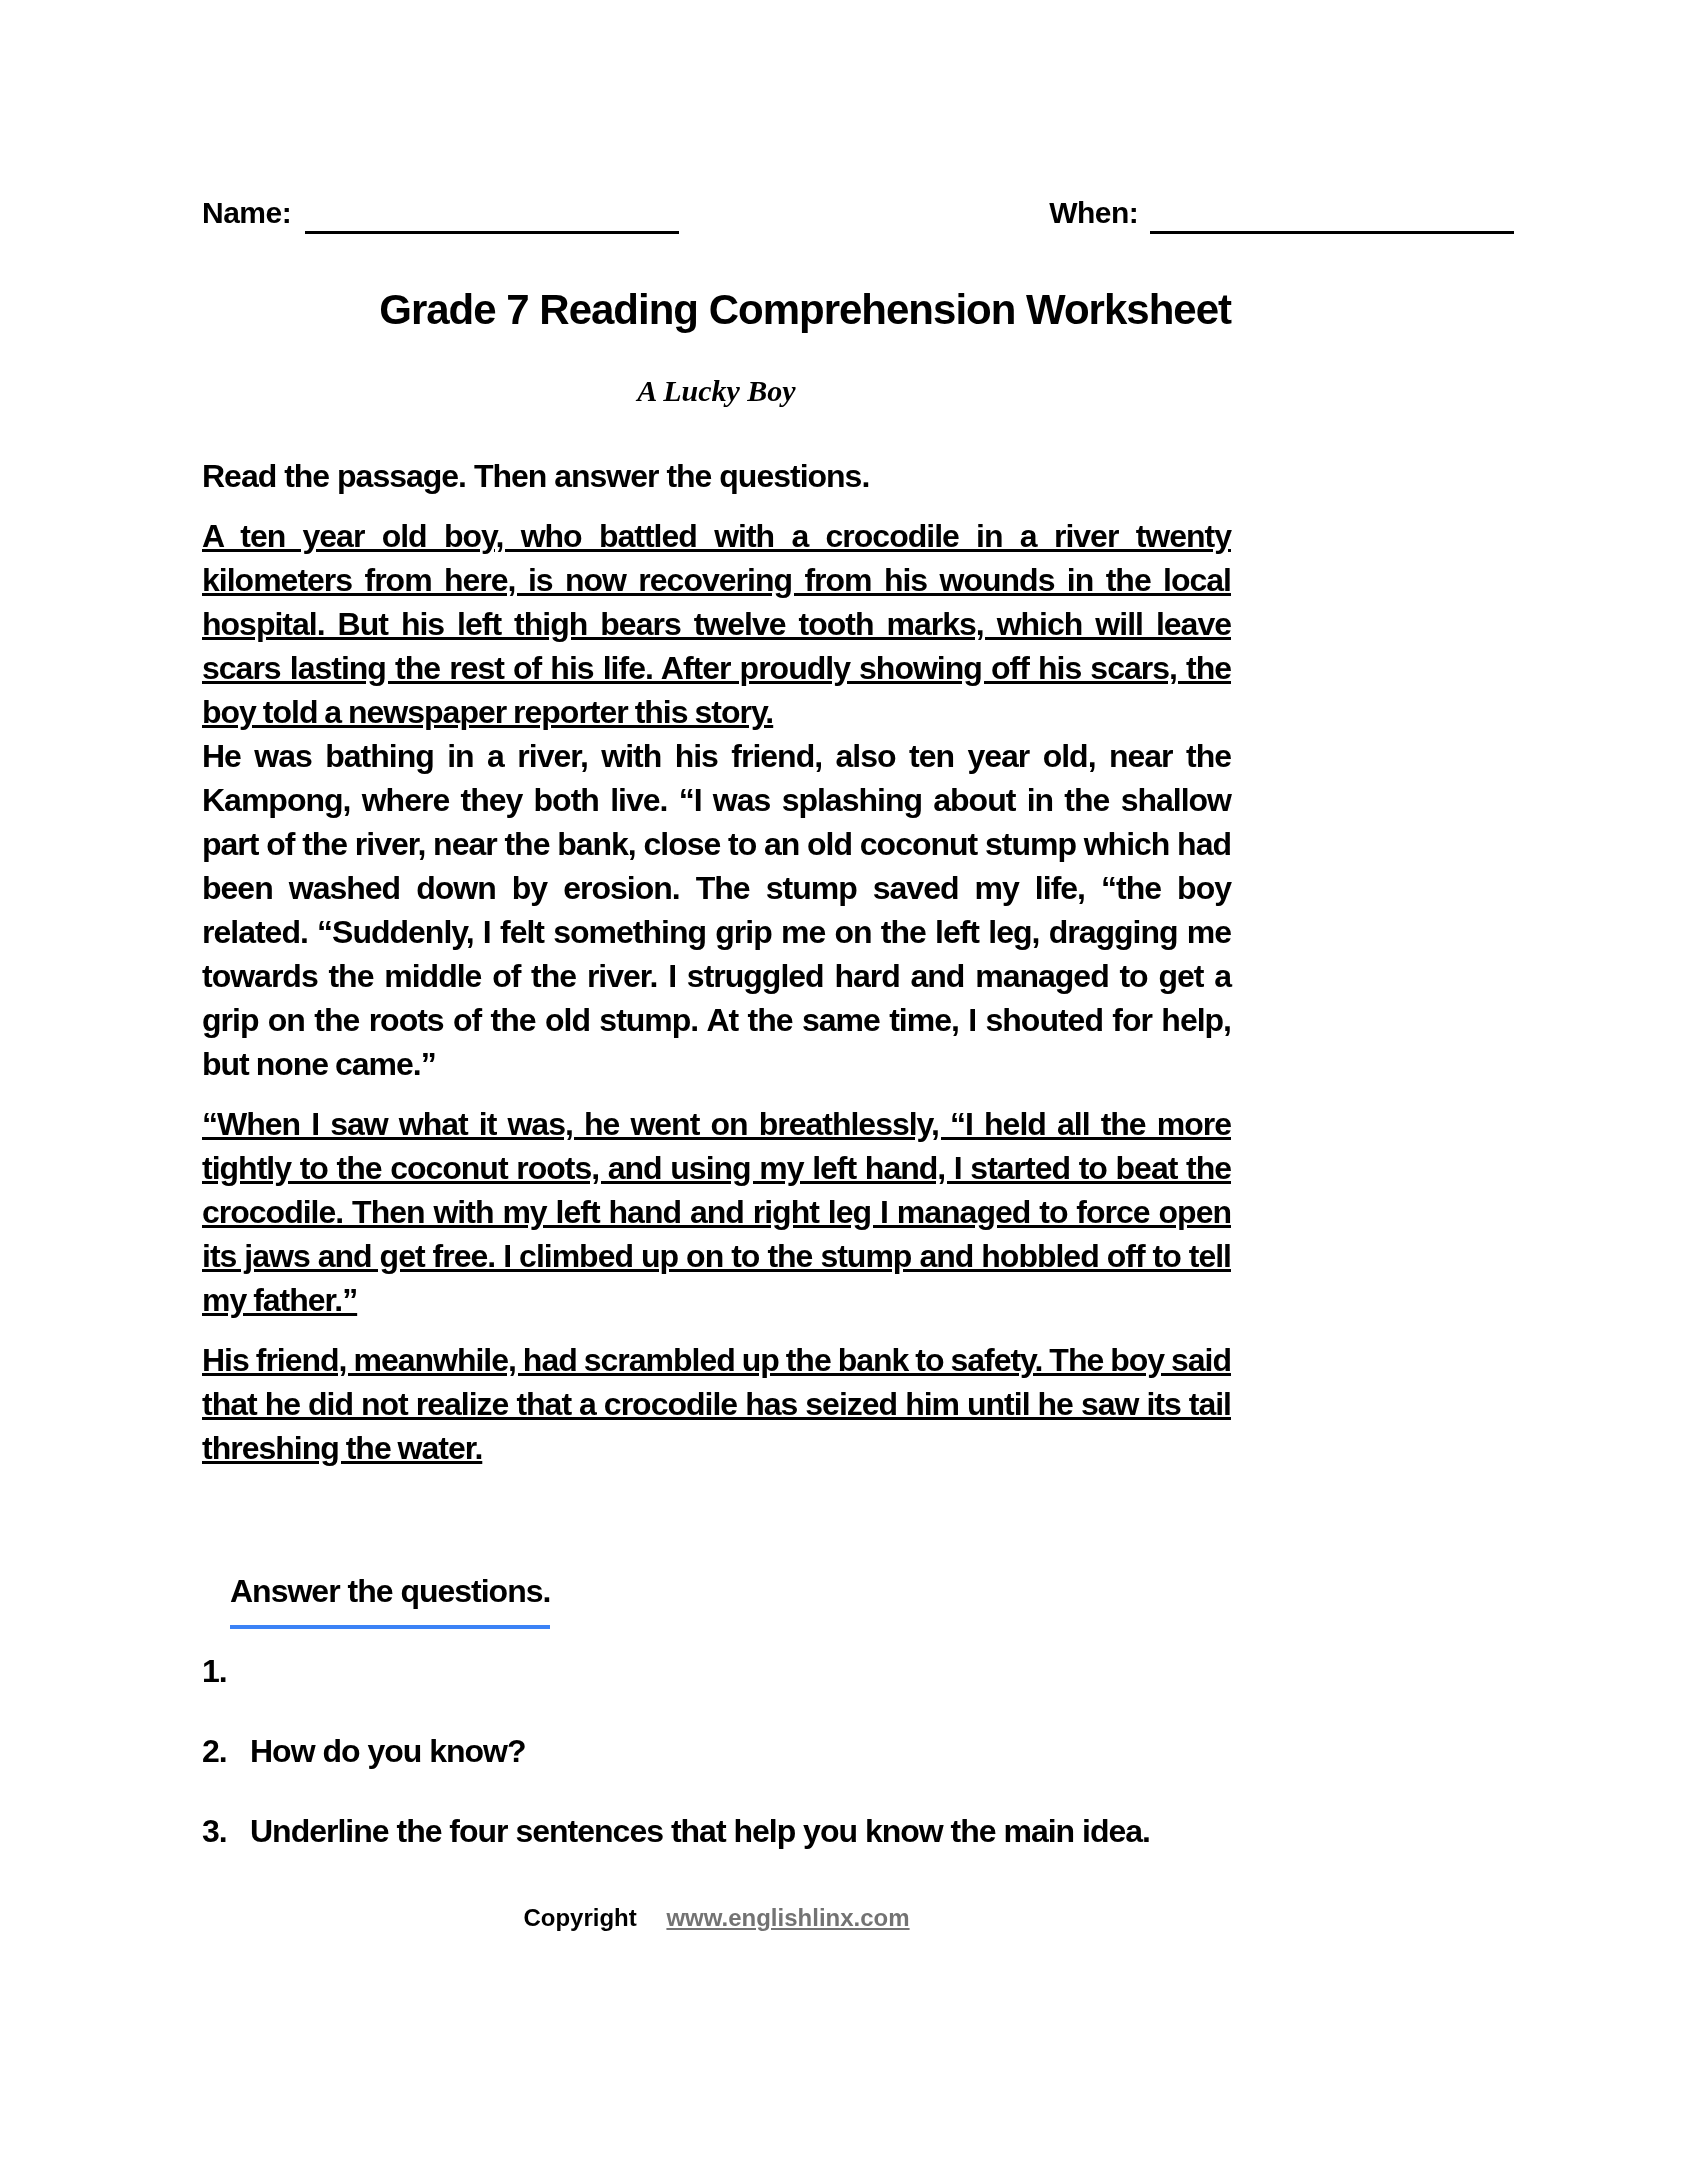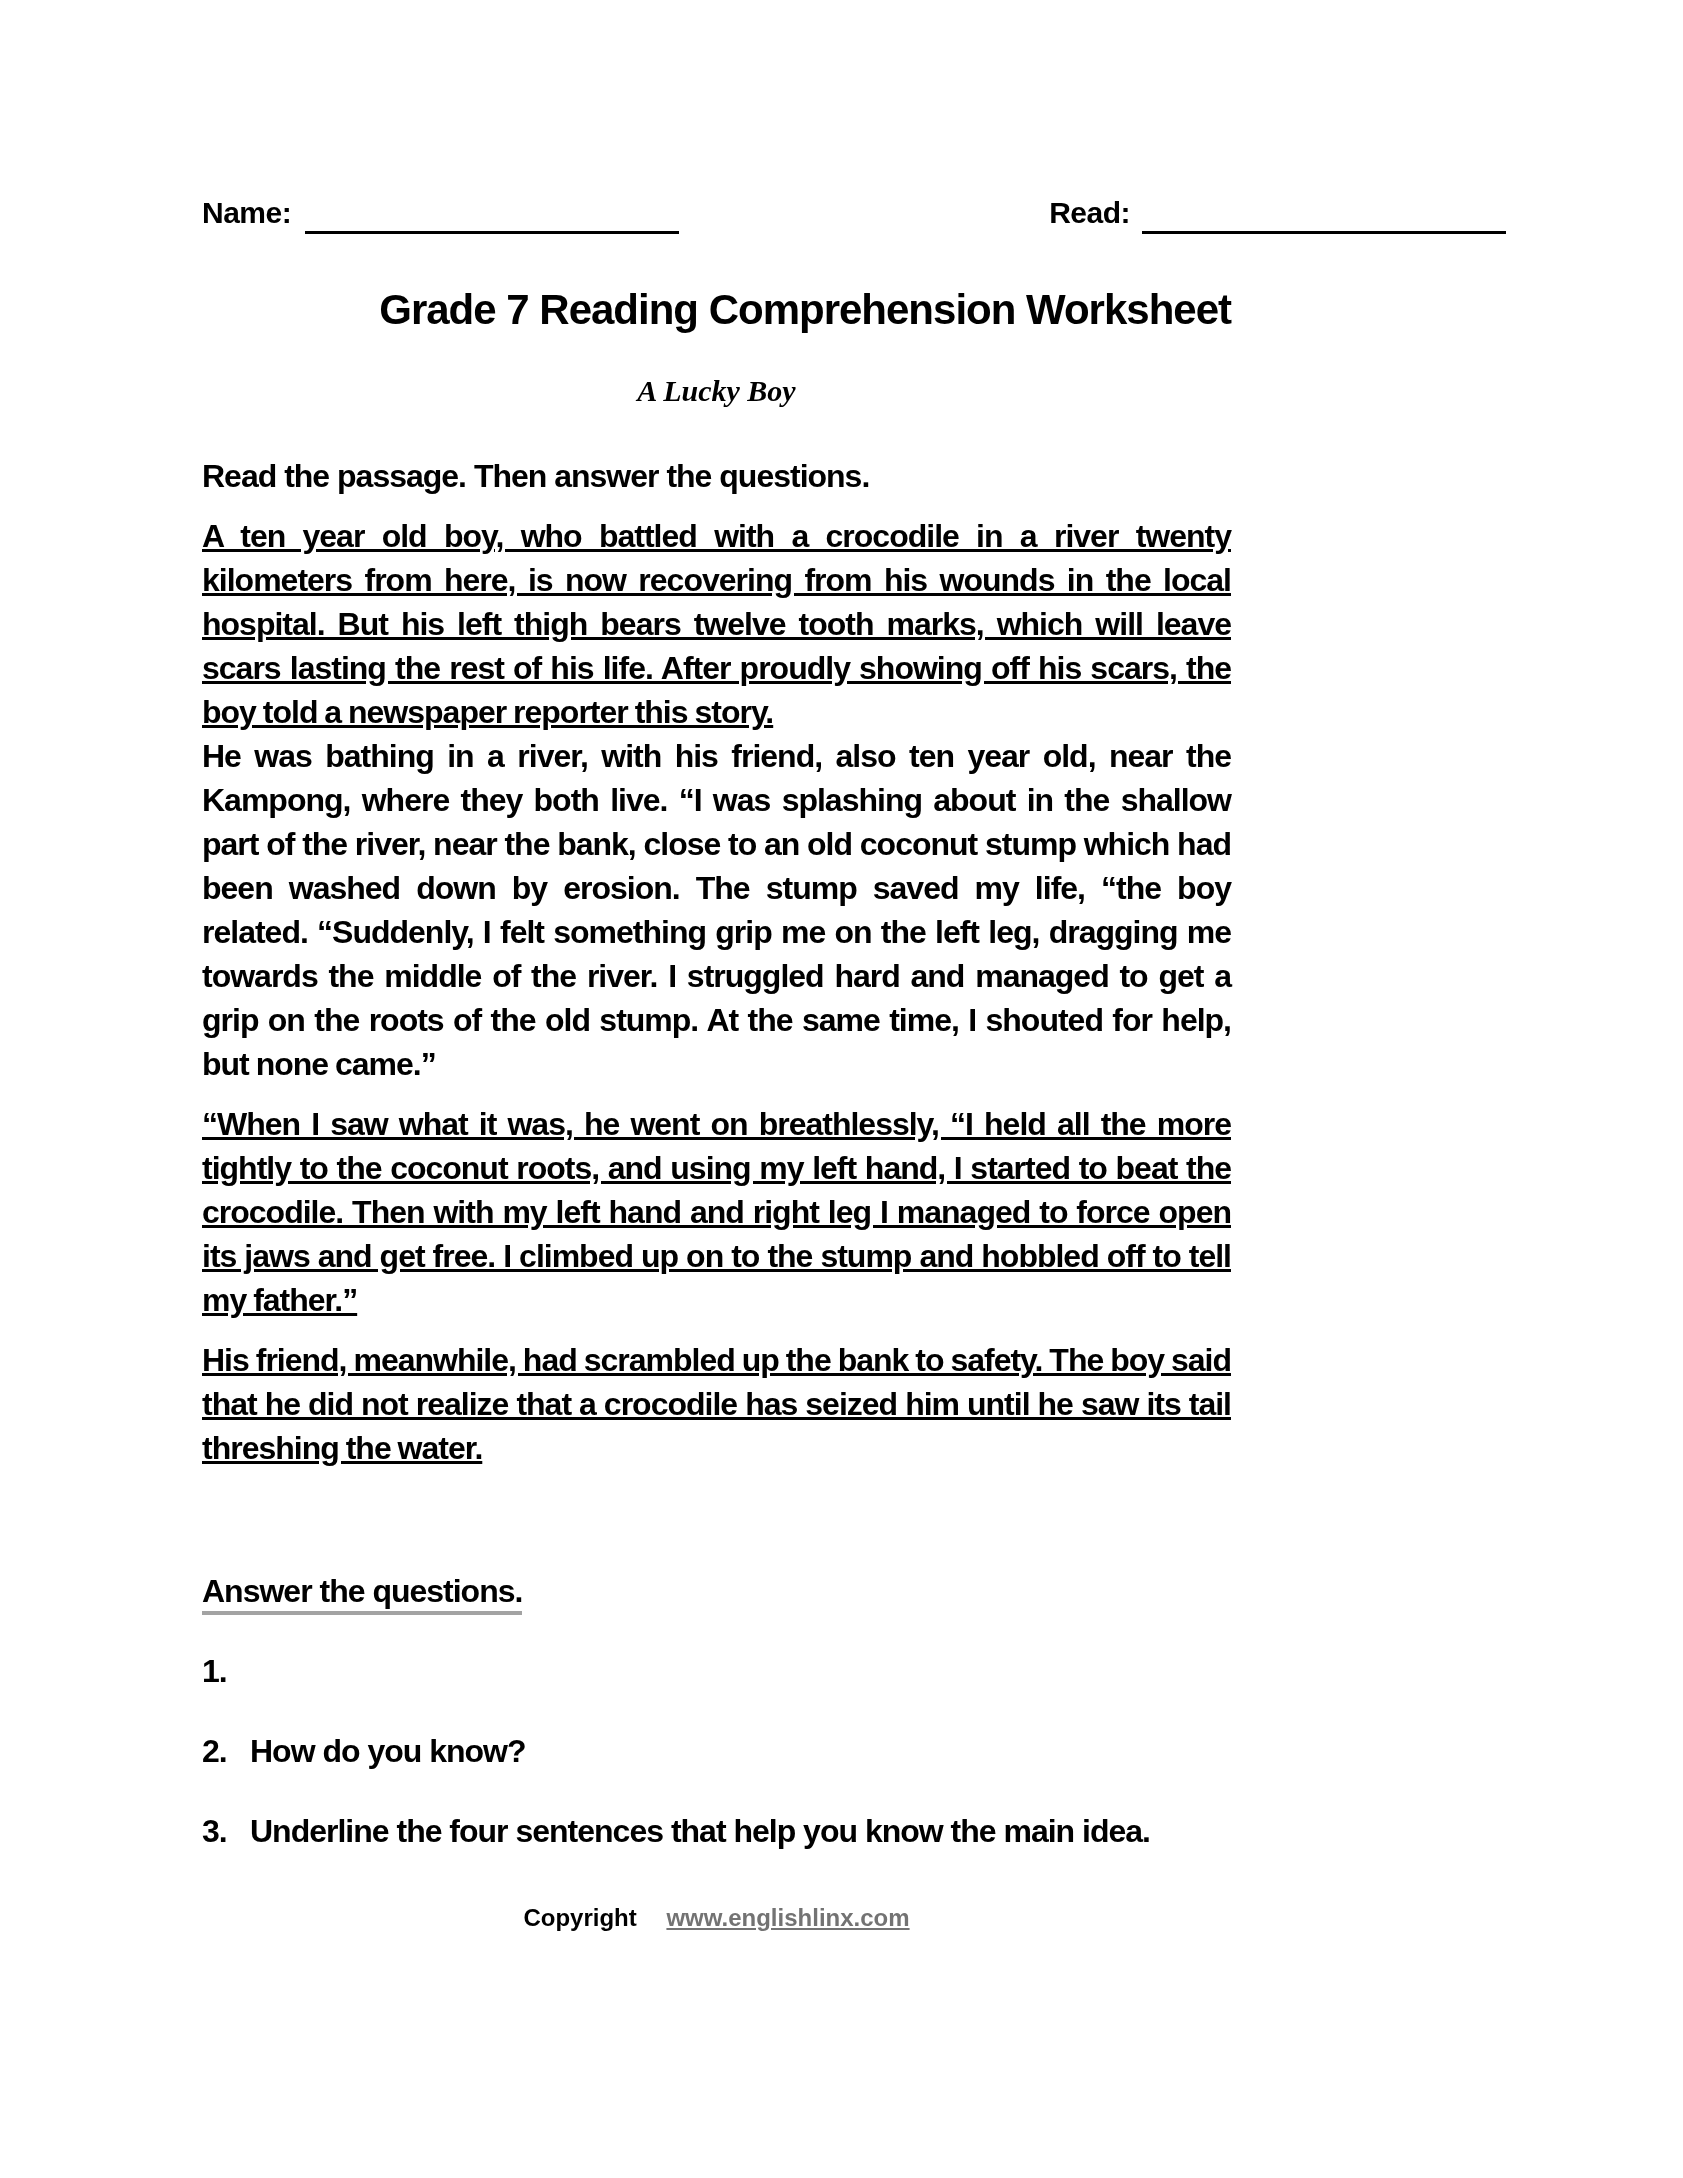--- a/index.html
+++ b/index.html
@@ -74,22 +74,23 @@
   .passage p.gap-before { margin-top: 16px; text-decoration: underline; }
 
   
   .questions-heading {
     margin-top: 99px;
     font-size: 32px;
     letter-spacing: -1px;
     line-height: 44px;
   }
   .questions-heading span {
-    border-bottom: 4px solid #a3a3a3;
-    padding-bottom: 2px;
+    border-bottom: 4px solid #3b82f6;
+    padding-bottom: 16px;
+    margin-left: 28px;
   }
   .question {
     display: flex;
     margin-top: 36px;
     font-size: 32px;
     letter-spacing: -1px;
     line-height: 44px;
   }
   .q-num { width: 48px; flex: 0 0 48px; }
 
@@ -109,21 +110,21 @@
 <body>
 
 <div class="page">
 
   <div class="name-date-row">
     <div class="nd-group">
       <span class="nd-label">Name:</span>
       <span class="blank-line name-blank"></span>
     </div>
     <div class="nd-group date-group">
-      <span class="nd-label">Read:</span>
+      <span class="nd-label">When:</span>
       <span class="blank-line date-blank"></span>
     </div>
   </div>
 
   <div class="title">Grade 7 Reading Comprehension Worksheet</div>
 
   <div class="subtitle">A Lucky Boy</div>
 
   <div class="instructions">Read the passage. Then answer the questions.</div>
 

